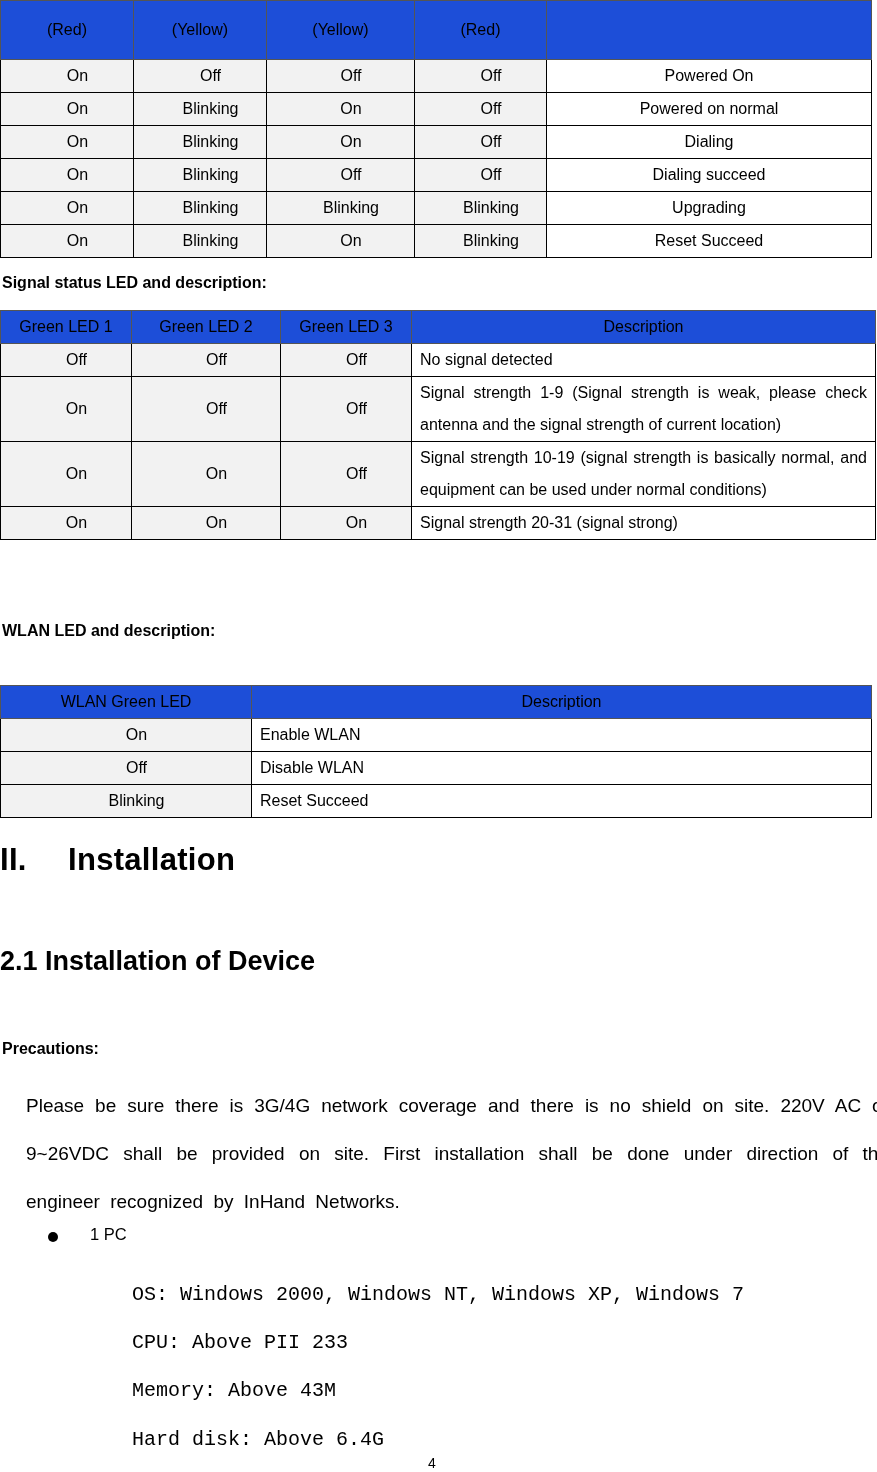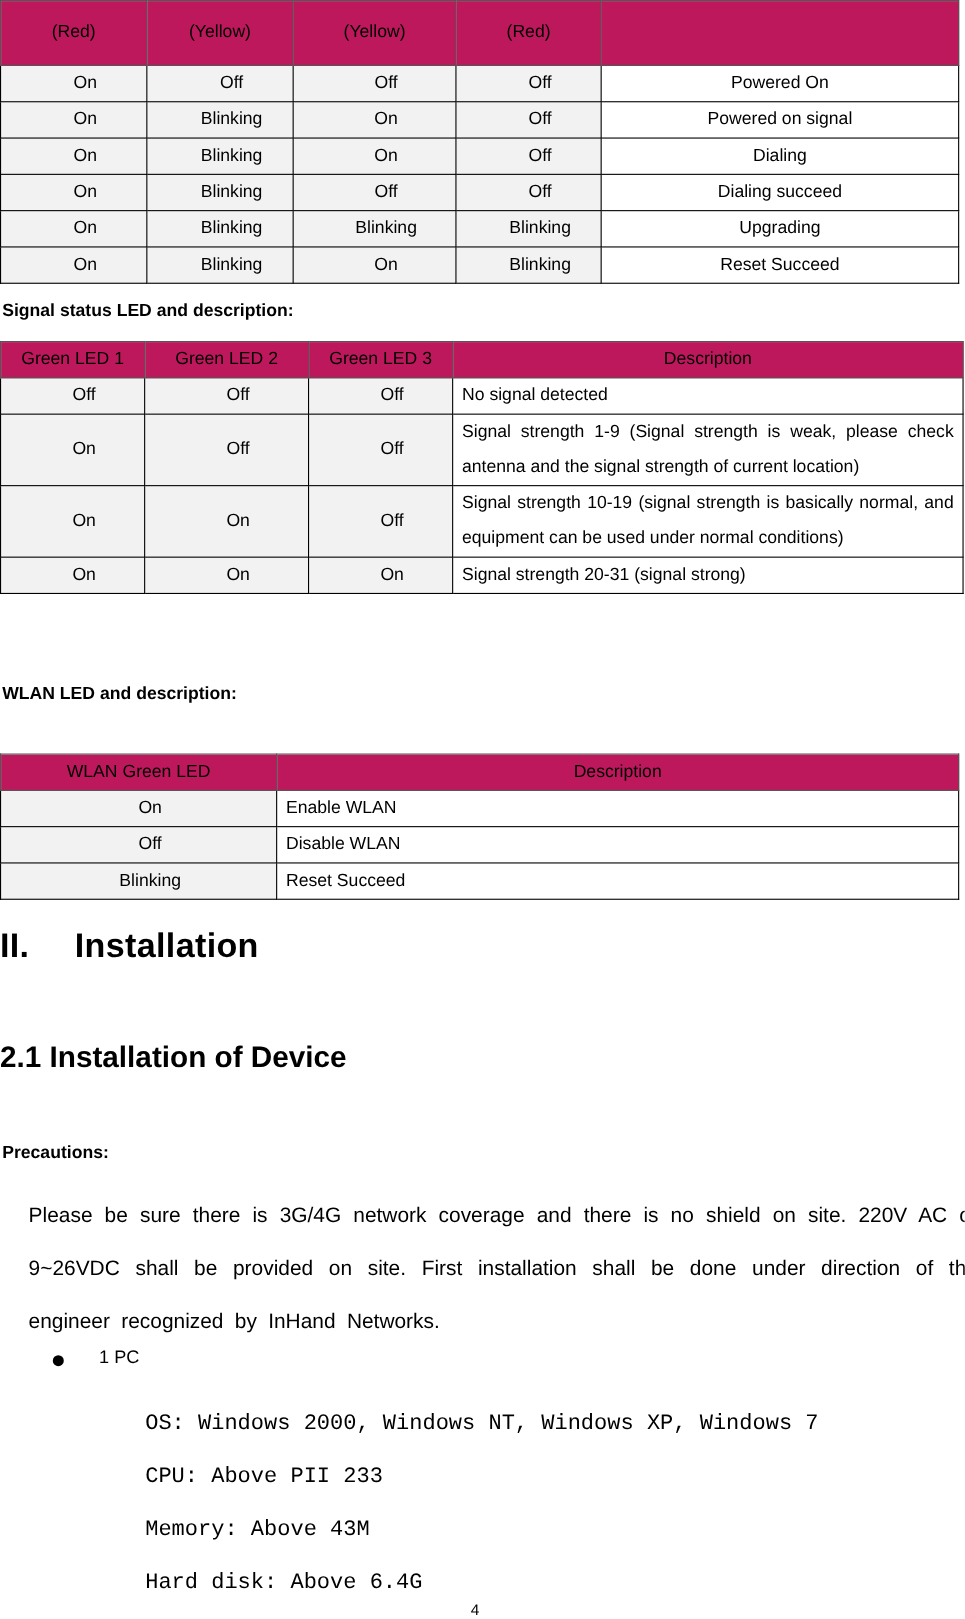--- a/index.html
+++ b/index.html
@@ -1,20 +1,20 @@
 <!DOCTYPE html>
 <html><head>
 <meta charset="utf-8">
 <style>
   html, body { margin:0; padding:0; background:#ffffff; }
   body { width:877px; height:1472px; position:relative; overflow:hidden;
          font-family:"Liberation Sans", sans-serif; color:#000; font-size:16.5px; }
   table { border-collapse:collapse; position:absolute; left:0; table-layout:fixed; }
   td, th { border:1.5px solid #000; padding:0 8px; font-weight:normal; font-size:16px; line-height:32px; }
-  th { background:#be185d; border-color:#555; }
+  th { background:#1d4ed8; border-color:#555; }
   td.g { background:#f2f2f2; text-align:center;padding-left:29px; }
   td.c { text-align:center; background:#fff; }
   td.l { text-align:left; background:#fff; }
   td.j { text-align:justify; text-align-last:left; line-height:32px; }
   .label { position:absolute; left:2px; font-weight:bold; font-size:16px; }
   .h1 { position:absolute; left:0; top:842px; font-weight:bold; font-size:31px; letter-spacing:0.3px; }
   .h1 .num { display:inline-block; width:68px; }
   .h2 { position:absolute; left:0; top:946px; font-weight:bold; font-size:27px; }
   .para { position:absolute; left:2px; width:863px; top:1082px; font-size:19px; line-height:48px; text-align:justify; text-align-last:left; word-spacing:5px;margin-left:24px; }
   .bullet { position:absolute; left:48px; top:1232px; width:10px; height:10px; border-radius:50%; background:#000; }
@@ -46,21 +46,21 @@
     <td class="g">Off</td>
     <td class="g">Off</td>
     <td class="g">Off</td>
     <td class="c">Powered On</td>
   </tr>
   <tr>
     <td class="g">On</td>
     <td class="g">Blinking</td>
     <td class="g">On</td>
     <td class="g">Off</td>
-    <td class="c">Powered on signal</td>
+    <td class="c">Powered on normal</td>
   </tr>
   <tr>
     <td class="g">On</td>
     <td class="g">Blinking</td>
     <td class="g">On</td>
     <td class="g">Off</td>
     <td class="c">Dialing</td>
   </tr>
   <tr>
     <td class="g">On</td>

